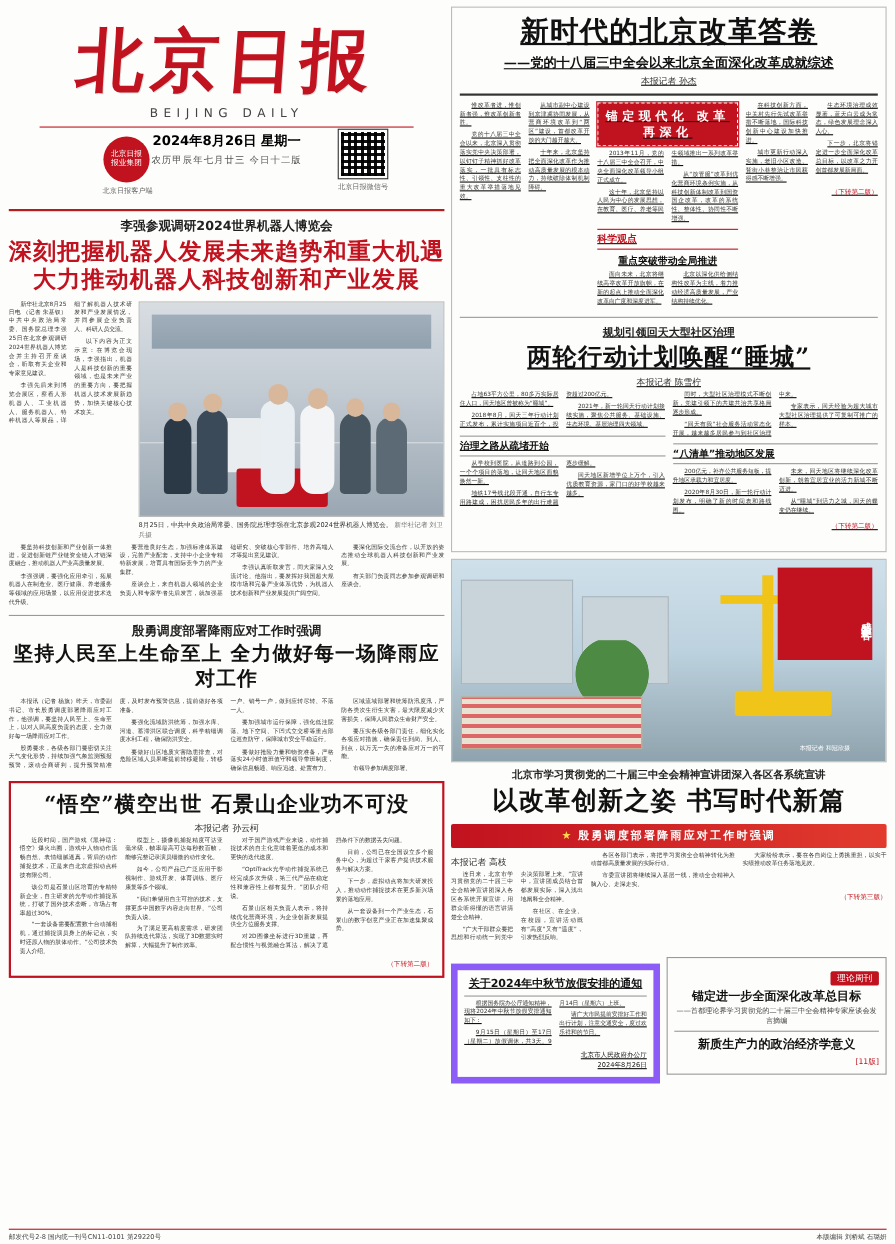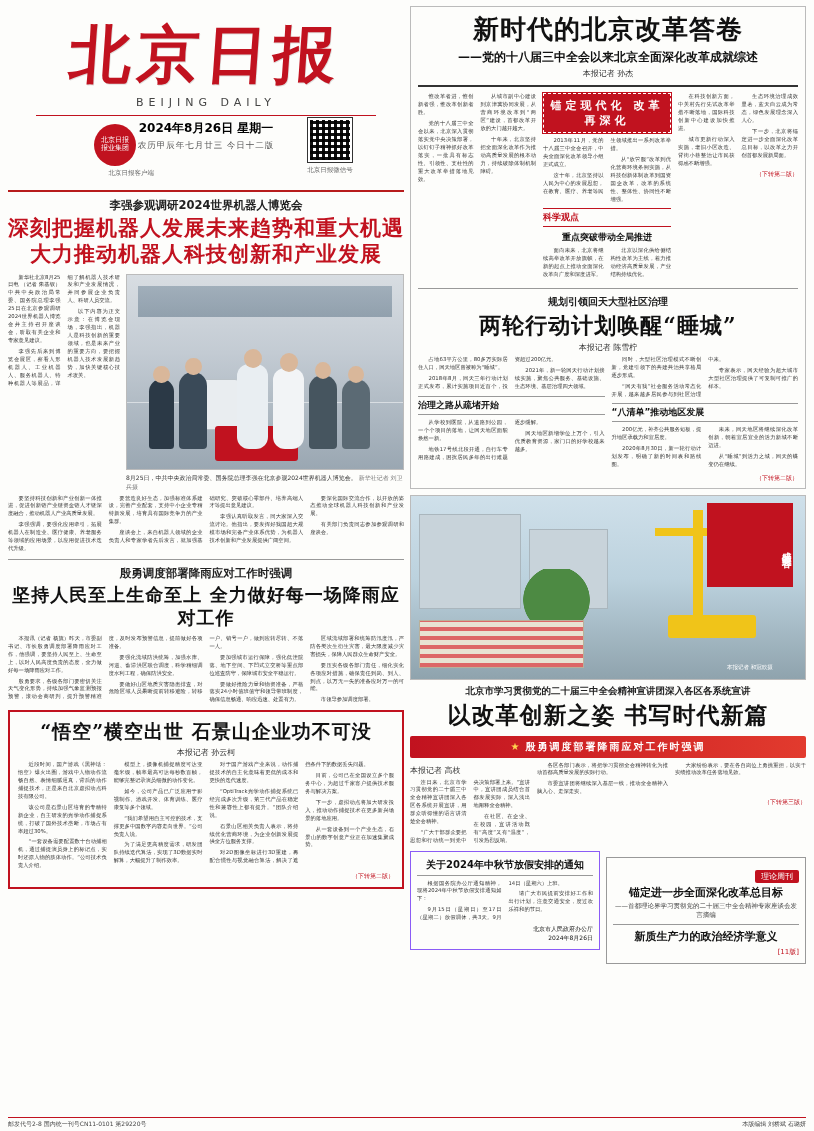--- a/index.html
+++ b/index.html
@@ -69,21 +69,21 @@
   .mast-seal {
     position:absolute; left: 86px; top: 118px;
     width: 42px; height: 42px; border-radius: 50%;
     background: #c1121f; color:#fff;
     font-size: 7px; line-height: 1.1;
     display:flex; align-items:center; justify-content:center;
     text-align:center; padding: 4px;
   }
   .mast-seal-label{
     position:absolute; left: 70px; top:163px;
-    font-size:6.5px; color:#666; width:76px; text-align:right;
+    font-size:6.5px; color:#666; width:76px; text-align:center;
   }
   .qr {
     position:absolute; right: 52px; top: 112px;
     width: 44px; height: 44px;
     background:
       repeating-linear-gradient(90deg,#111 0 3px,#fff 3px 6px),
       repeating-linear-gradient(0deg,#111 0 3px,#fff 3px 6px);
     background-blend-mode: multiply;
     border: 2px solid #fff;
     outline: 1px solid #333;
@@ -195,21 +195,21 @@
     font-size:5.5px; color:#fff; text-align:center;
   }
   .banner-title {
     background: linear-gradient(90deg,#c1121f,#e23b2e);
     color:#fff; font-size: 10px; font-weight:700; text-align:center;
     padding: 4px 0; letter-spacing:2px; margin: 6px 0 4px 0;
     border-radius: 2px;
   }
   .star { color:#ffd54f; margin-right:4px; }
   .notice-box {
-    border:1px solid #8b5cf6; padding:6px; margin-top:0;
+    border:6px solid #8b5cf6; padding:6px; margin-top:12px;text-decoration:underline;
   }
   .notice-title{
     text-align:center; font-size:10px; font-weight:700; color:#111; line-height:1.3;
   }
   .theory-box { border:1px solid #999; padding:6px; margin-top:6px; }
   .theory-tag {
     display:inline-block; background:#c1121f; color:#fff; font-size:8px;
     padding:1px 6px; border-radius:2px; margin-bottom:3px;
   }
   .footer-bar{
@@ -322,21 +322,21 @@
             <p>目前，公司已在全国设立多个服务中心，为超过千家客户提供技术服务与解决方案。</p>
             <p>下一步，虚拟动点将加大研发投入，推动动作捕捉技术在更多新兴场景的落地应用。</p>
             <p>从一套设备到一个产业生态，石景山的数字创意产业正在加速集聚成势。</p>
           </div>
         <div class="cont">（下转第二版）</div>
       </div>
     </div>
 
     <div class="col-right">
 
-      <div style="border:1px solid #bbb;padding:6px 7px 5px 7px;">
+      <div style="border:1px solid #bbb;padding:6px 7px 18px 7px;text-decoration:underline;">
         <div class="hl-black" style="font-size:26px;">新时代的北京改革答卷</div>
         <div class="hl-mid" style="font-size:12px;font-weight:600;margin-top:3px;">——党的十八届三中全会以来北京全面深化改革成就综述</div>
         <div class="byline">本报记者 孙杰</div>
         <div class="thick-rule"></div>
 
         <div style="display:flex;gap:7px;">
           <div style="width:118px;">
             <div class="body-cols-2" id="rt-body-a">
                 <p>惟改革者进，惟创新者强，惟改革创新者胜。</p>
                 <p>党的十八届三中全会以来，北京深入贯彻落实党中央决策部署，以钉钉子精神抓好改革落实，一批具有标志性、引领性、支柱性的重大改革举措落地见效。</p>

